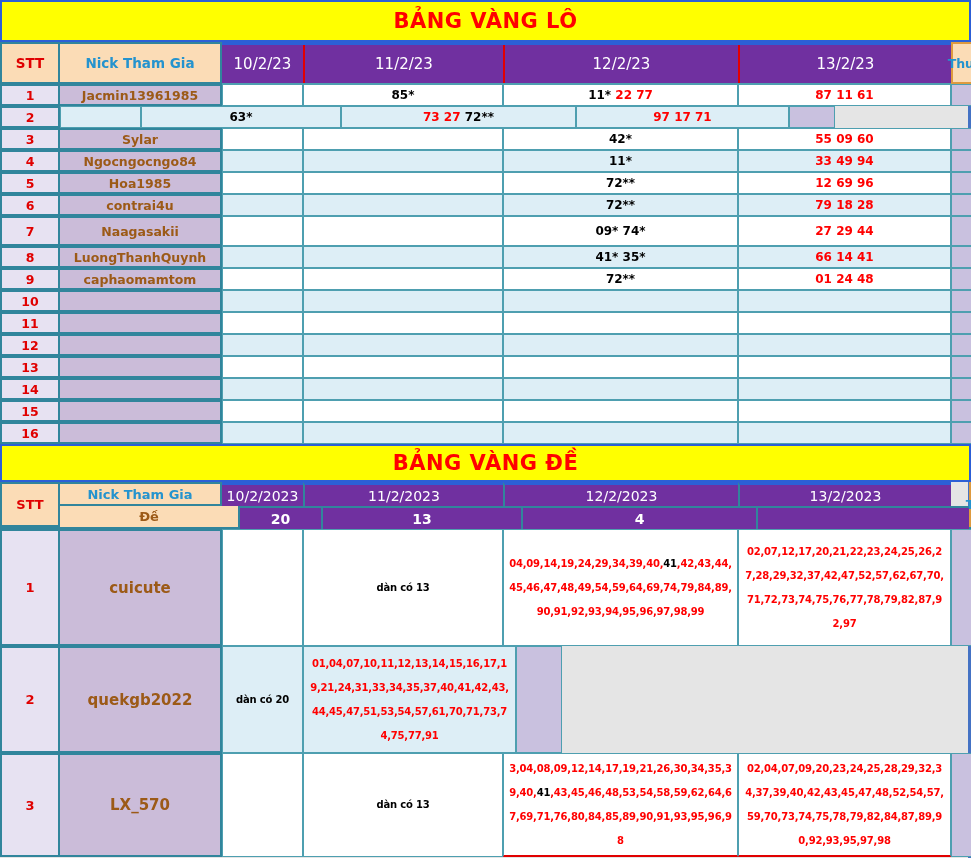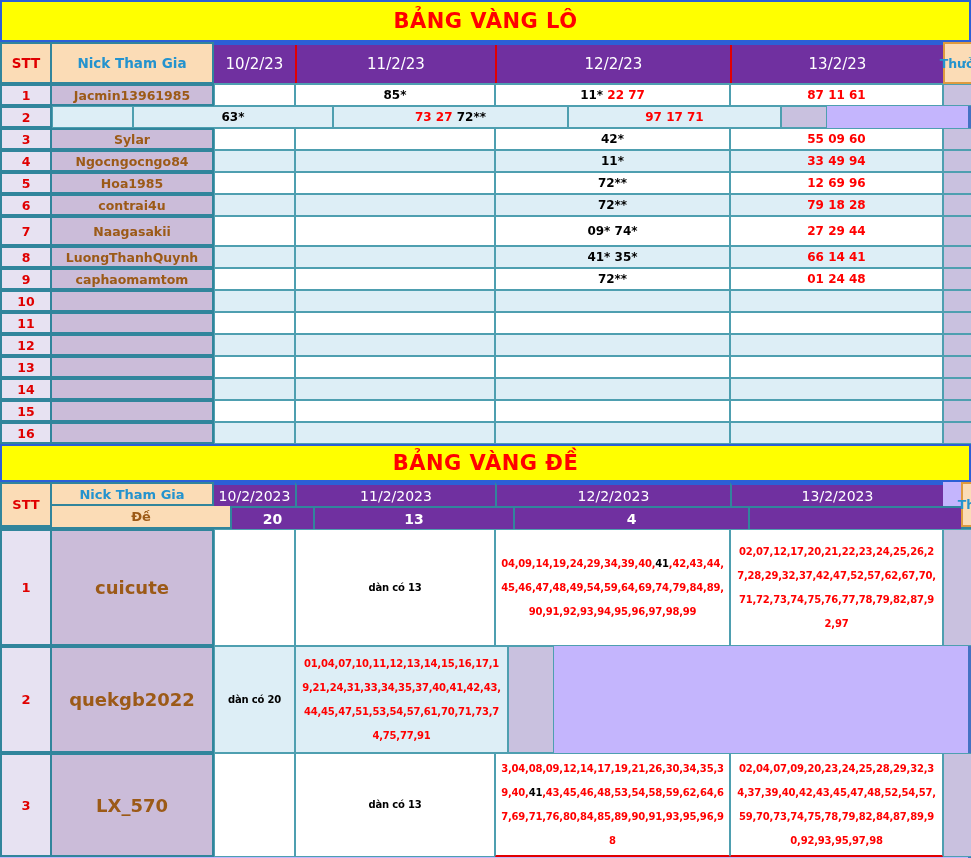--- a/index.html
+++ b/index.html
@@ -4,23 +4,23 @@
 <style>
   :root{
     --yellow:#FFFF00; --titleRed:#FF0000; --purple:#7030A0; --peach:#FBDCB6;
     --hblue:#2493CE; --sttRed:#E00000; --brown:#9C5A17; --teal:#31859C;
     --tealThin:#4E9FB0; --sttBg:#E7E2F2; --nickBg:#CBBCD9; --rwBg:#C9C1DF;
     --alt:#DDEEF6; --outerBlue:#2C5FD6; --redSep:#E10000; --orange:#DE9A3F;
     --valRed:#FF0000; --valBlack:#000000;
   }
   *{box-sizing:border-box;margin:0;padding:0}
   html,body{width:971px;background:#fff;font-family:"DejaVu Sans","Liberation Sans",sans-serif}
-  .sheet{width:971px;height:858px;position:relative;background:#c4b5fd;box-shadow:inset -3px 0 0 #4472C4}
-  
-  .w-stt{width:52px}.w-nick{width:162px}.w-d0{width:81px}.w-d1{width:200px}
+  .sheet{width:971px;height:858px;position:relative;background:#e5e5e5;box-shadow:inset -3px 0 0 #4472C4}
+  
+  .w-stt{width:60px}.w-nick{width:162px}.w-d0{width:81px}.w-d1{width:200px}
   .w-d2{width:235px}.w-d3{width:213px}.w-rw{width:46px}
   
   .title{height:42px;background:var(--yellow);border:2px solid var(--outerBlue);
     display:flex;align-items:center;justify-content:center;color:var(--titleRed);
     font-size:21px;font-weight:bold;letter-spacing:.5px}
   .title.de{height:38px}
   
   .hrow{display:flex;height:42px}
   .hcell{display:flex;align-items:center;justify-content:center;font-weight:bold;
     background:var(--peach);font-size:13px;flex:none}
@@ -58,21 +58,21 @@
   .date-c{background:#fff;border:1px solid var(--tealThin);font-weight:bold;font-size:12px}
   .rw-c{background:var(--rwBg);border:1px solid var(--tealThin)}
   .trow.alt .date-c{background:var(--alt)}
   .cin{text-align:center;width:100%;padding:0 4px}
   .seg-red{color:var(--valRed)}
   .seg-black{color:var(--valBlack)}
   
   #de-body .trow:nth-child(1){height:117px}
   #de-body .trow:nth-child(2){height:107px}
   #de-body .trow:nth-child(3){height:104px}
-  #de-body .nick-c{font-size:18px}
+  #de-body .nick-c{font-size:15px}
   #de-body .stt-c{font-size:13px}
   #de-body .date-c{font-size:10px;letter-spacing:-0.2px;line-height:24px}
   #de-body .date-c .cin{overflow-wrap:anywhere;word-break:break-all}
   #de-body .date-c.w-d0 .cin,#de-body .plain .cin{word-break:normal;overflow-wrap:normal}
   #de-body .trow:last-child .date-c.w-d2,
   #de-body .trow:last-child .date-c.w-d3{border-bottom:2px solid var(--redSep)}
 </style>
 </head>
 <body>
 

